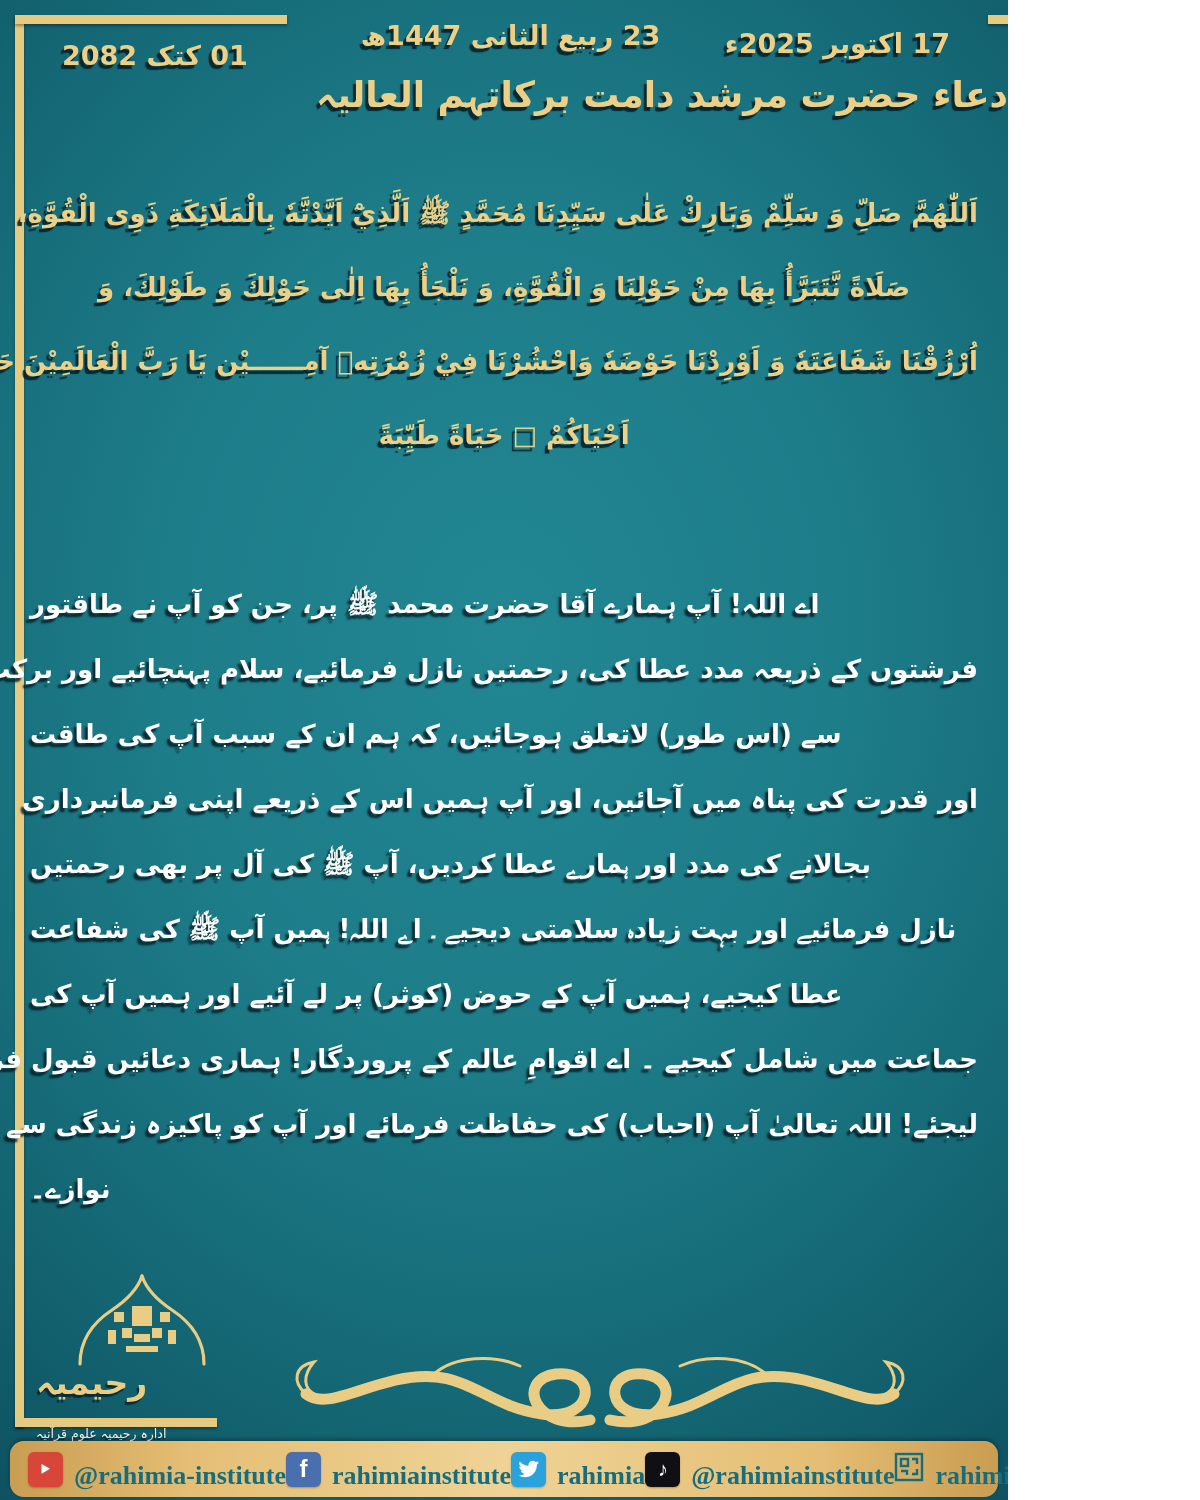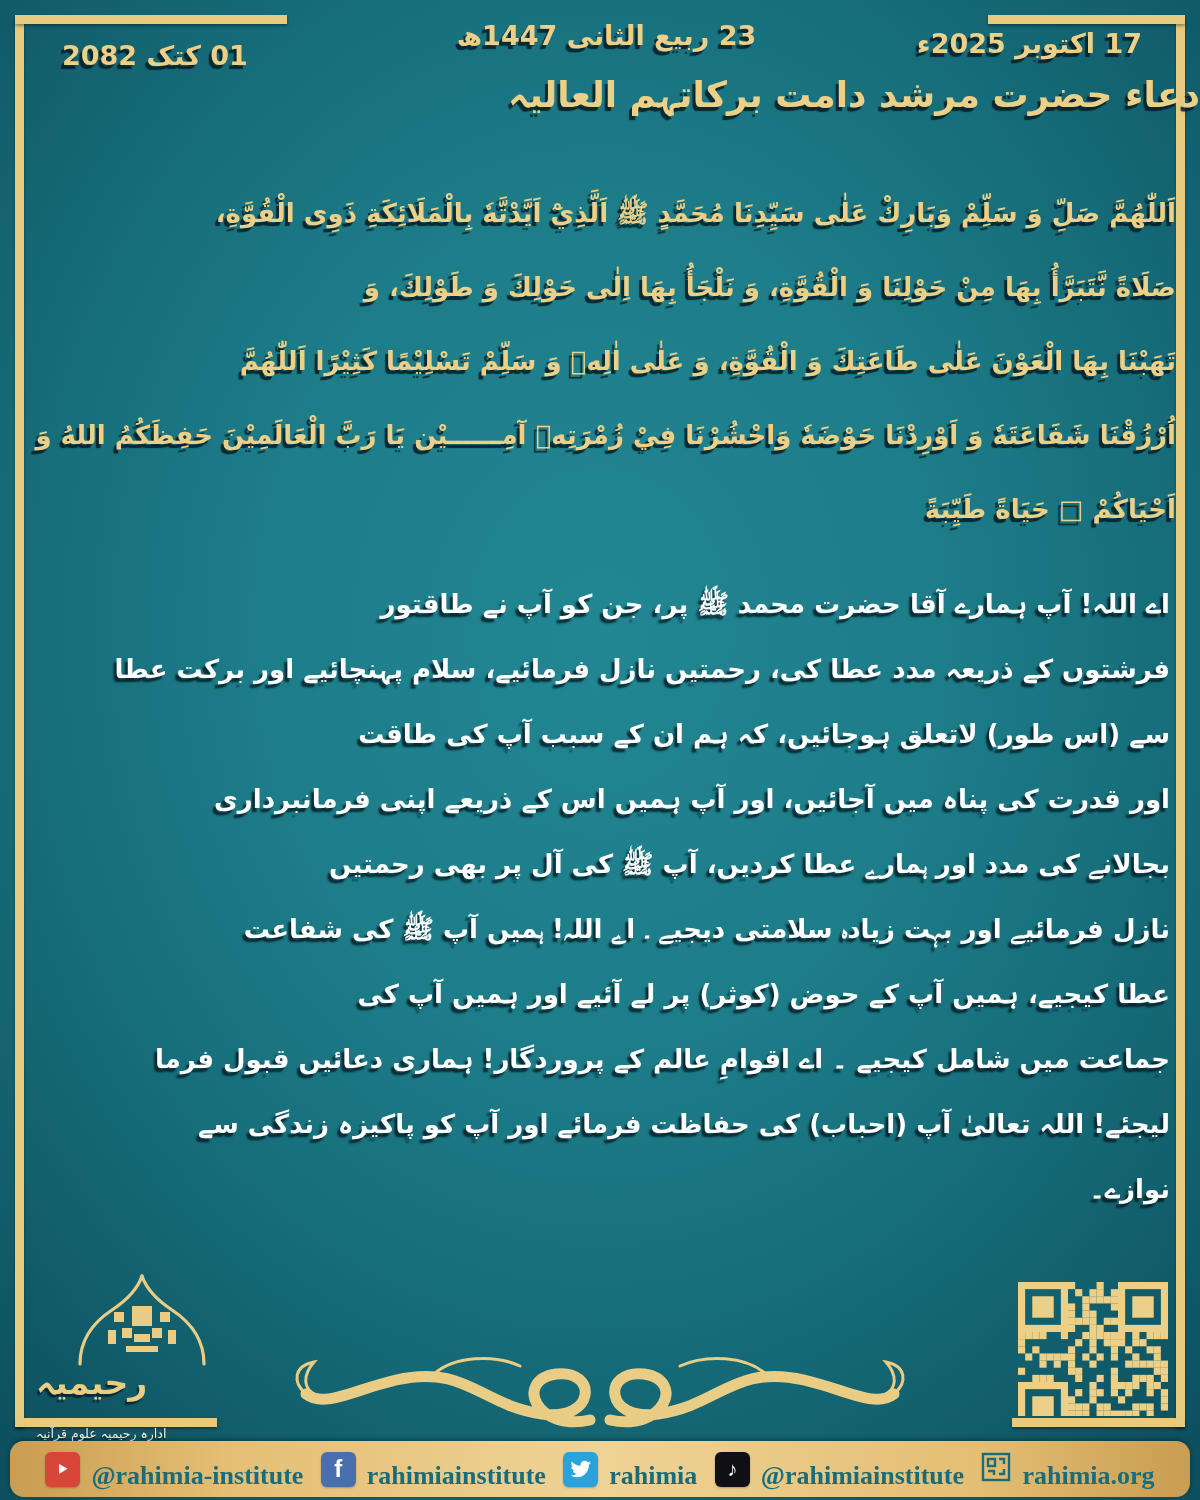--- a/index.html
+++ b/index.html
@@ -1,17 +1,17 @@
 <!DOCTYPE html>
 <html lang="ur" dir="ltr"><head>
 <meta charset="utf-8">
 <style>
   html,body{margin:0;padding:0;width:1200px;height:1500px;overflow:hidden;}
   .poster{
-    position:relative;width:1200px;height:1500px;overflow:hidden;
+    position:relative;width:1008px;height:1500px;overflow:hidden;
     background:radial-gradient(ellipse 900px 1100px at 50% 42%, #228693 0%, #1d7d89 38%, #176e7b 62%, #115c6a 85%, #0d4f5e 100%);
     font-family:"DejaVu Sans", sans-serif;
   }
   
   .frame{position:absolute;background:#e6ca7f;box-shadow:0 2px 3px rgba(0,0,0,.35);}
   .fl{left:15px;top:15px;width:9px;height:1412px;}
   .fr{left:1176px;top:15px;width:9px;height:1412px;}
   .ftl{left:15px;top:15px;width:272px;height:9px;}
   .ftr{left:988px;top:15px;width:197px;height:9px;}
   .fbl{left:15px;top:1418px;width:202px;height:9px;}
@@ -20,23 +20,23 @@
   .gold{color:#ecd088;text-shadow:-3px 4px 1px rgba(6,32,40,.9);}
   .white{color:#fdfdfd;text-shadow:-3px 4px 2px rgba(5,28,36,.85);}
   
   .date{position:absolute;font-size:27px;font-weight:bold;direction:rtl;white-space:nowrap;}
   .date-left{left:62px;top:40px;}
   .date-right{right:58px;top:28px;}
   .date-center{left:13px;right:0;top:20px;text-align:center;}
   .title{position:absolute;left:0;right:0;top:74px;text-align:right;direction:rtl;
          font-size:36px;font-weight:bold;}
   
-  .arabic-block{position:absolute;left:30px;right:24px;top:176px;text-align:right;direction:rtl;}
+  .arabic-block{position:absolute;left:30px;right:30px;top:176px;text-align:center;direction:rtl;}
   .arabic-block .line{font-size:26px;font-weight:bold;line-height:74px;white-space:nowrap;}
-  .urdu-block{position:absolute;left:30px;right:30px;top:572px;text-align:right;direction:rtl;}
+  .urdu-block{position:absolute;left:30px;right:30px;top:572px;text-align:left;direction:rtl;}
   .urdu-block .line{font-size:26px;font-weight:bold;line-height:65px;white-space:nowrap;}
   
   .logo{position:absolute;left:36px;top:1272px;width:212px;text-align:left;}
   .logo-name{direction:rtl;font-size:33px;font-weight:bold;color:#e9cd84;line-height:34px;margin-top:-6px;
              text-shadow:-2px 3px 1px rgba(6,32,40,.8);}
   .logo-sub{direction:rtl;font-size:12.5px;color:#f6f2e6;letter-spacing:.5px;
             text-shadow:-1px 2px 1px rgba(6,32,40,.8);margin-top:26px;}
   
   .flourish{position:absolute;left:284px;top:1336px;}
   .qr-box{position:absolute;left:1018px;top:1282px;}
@@ -67,21 +67,20 @@
   <div class="frame fbr"></div>
 
   <div class="date date-left gold">01 کتک 2082</div>
   <div class="date date-center gold">23 ربیع الثانی 1447ھ</div>
   <div class="date date-right gold">17 اکتوبر 2025ء</div>
   <div class="title gold">دعاء حضرت مرشد دامت برکاتہم العالیہ</div>
 
   <div class="arabic-block">
     <div class="line gold">اَللّٰهُمَّ صَلِّ وَ سَلِّمْ وَبَارِكْ عَلٰى سَيِّدِنَا مُحَمَّدٍ ﷺ اَلَّذِيْٓ اَيَّدْتَّهٗ بِالْمَلَائِكَةِ ذَوِی الْقُوَّةِ،</div>
     <div class="line gold">صَلَاةً نَّتَبَرَّأُ بِهَا مِنْ حَوْلِنَا وَ الْقُوَّةِ، وَ نَلْجَأُ بِهَا اِلٰى حَوْلِكَ وَ طَوْلِكَ، وَ</div>
-    <div class="line gold">تَهَبْنَا بِهَا الْعَوْنَ عَلٰى طَاعَتِكَ وَ الْقُوَّةِ، وَ عَلٰى اٰلِهٖ وَ سَلِّمْ تَسْلِيْمًا كَثِيْرًا اَللّٰهُمَّ</div>
     <div class="line gold">اُرْزُقْنَا شَفَاعَتَهٗ وَ اَوْرِدْنَا حَوْضَهٗ وَاحْشُرْنَا فِيْ زُمْرَتِهٖ آمِــــــيْن يَا رَبَّ الْعَالَمِيْنَ حَفِظَكُمُ اللهُ وَ</div>
     <div class="line gold">اَحْيَاكُمْ □ حَيَاةً طَيِّبَةً</div>
   </div>
 
   <div class="urdu-block">
     <div class="line white">اے اللہ! آپ ہمارے آقا حضرت محمد ﷺ پر، جن کو آپ نے طاقتور</div>
     <div class="line white">فرشتوں کے ذریعہ مدد عطا کی، رحمتیں نازل فرمائیے، سلام پہنچائیے اور برکت عطا</div>
     <div class="line white">سے (اس طور) لاتعلق ہوجائیں، کہ ہم ان کے سبب آپ کی طاقت</div>
     <div class="line white">اور قدرت کی پناہ میں آجائیں، اور آپ ہمیں اس کے ذریعے اپنی فرمانبرداری</div>
     <div class="line white">بجالانے کی مدد اور ہمارے عطا کردیں، آپ ﷺ کی آل پر بھی رحمتیں</div>

